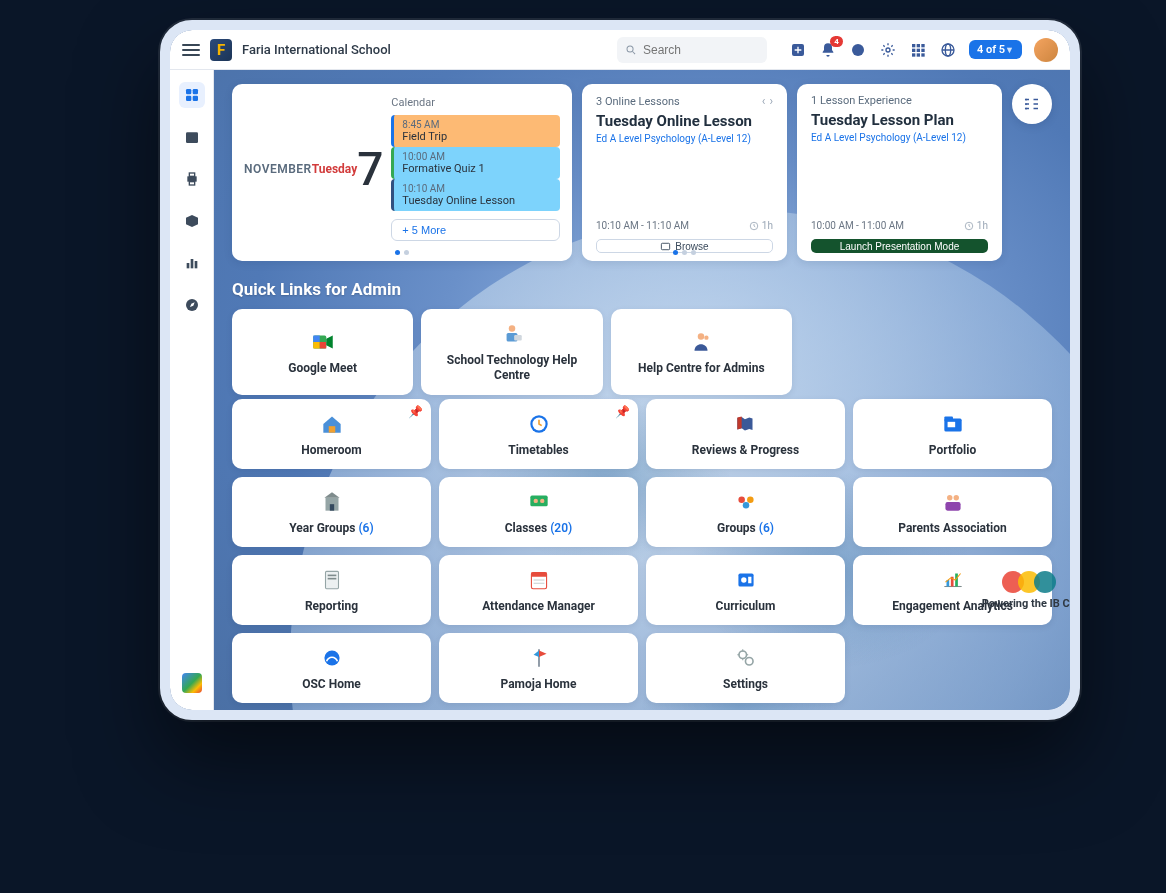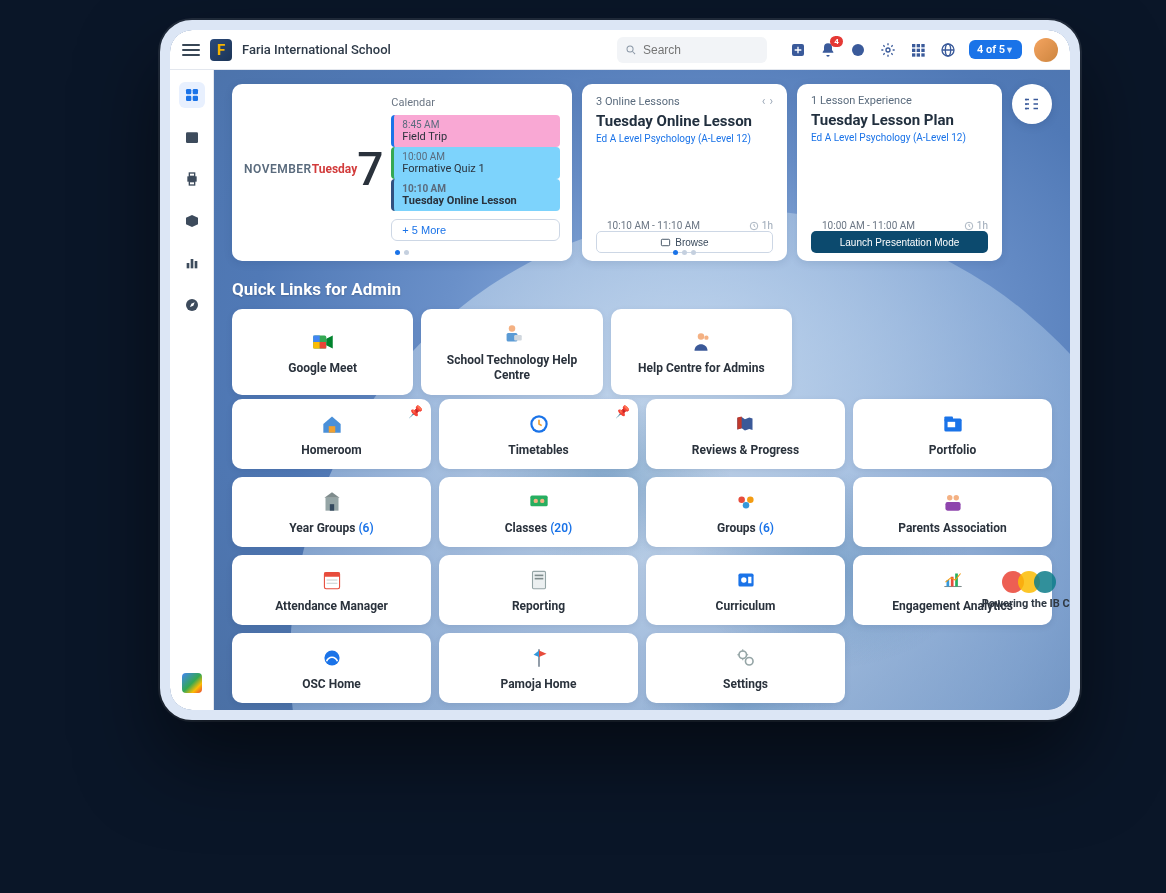--- a/index.html
+++ b/index.html
@@ -116,39 +116,39 @@
   .row1{display:flex;gap:10px;align-items:stretch;margin-bottom:18px;}
   .panel{background:#fff;border-radius:10px;box-shadow:0 2px 8px rgba(20,40,80,.12);}
   .cal-panel{flex:0 0 340px;display:flex;padding:12px;}
   .date-block{flex:0 0 120px;display:flex;flex-direction:row;align-items:center;justify-content:center;}
   .month{font-size:12px;color:#5a6b7d;letter-spacing:.5px;font-weight:600;}
   .dayname{font-size:12px;color:#d23c3c;font-weight:700;}
   .daynum{font-size:46px;font-weight:500;color:#2a323c;line-height:1;}
   .cal-list{flex:1;display:flex;flex-direction:column;gap:4px;padding-left:8px;}
   .cal-title{font-size:11px;color:#6b7684;margin-bottom:2px;}
   .ev{border-left:3px solid #888;background:#7dd3fc;border-radius:4px;padding:4px 8px;}
-  .ev.blue{border-color:#1a73e8;background:#f9a8d4;}
+  .ev.blue{border-color:#1a73e8;background:#fdba74;}
   .ev.green{border-color:#34a853;}
-  .ev.navy{border-color:#305080;font-weight:bold;}
+  .ev.navy{border-color:#305080;}
   .ev .t{font-size:10px;color:#5a6b7d;}
   .ev .l{font-size:11px;color:#2a323c;}
   .more-btn{margin-top:4px;border:1px solid #cdd7e5;border-radius:6px;padding:4px 10px;font-size:11px;color:#1a73e8;background:#fff;text-align:left;}
   .dots{display:flex;justify-content:center;gap:4px;margin-top:6px;position:absolute;bottom:6px;left:0;right:0;}
   .dots span{width:5px;height:5px;border-radius:50%;background:#c5d0df;}
   .dots span.on{background:#1a73e8;}
 
   .lesson-panel{flex:1;position:relative;padding:10px 14px 40px 14px;display:flex;flex-direction:column;}
   .lp-head{font-size:11px;color:#5a6b7d;display:flex;align-items:center;justify-content:space-between;margin-bottom:4px;}
   .chevs{color:#9aa7b6;font-size:12px;display:flex;gap:4px;}
   .lp-title{font-size:15px;font-weight:700;color:#22303f;margin-bottom:2px;}
   .lp-sub{font-size:10px;color:#1a73e8;line-height:1.3;}
-  .lp-foot{position:absolute;left:14px;right:14px;bottom:30px;display:flex;justify-content:space-between;font-size:10px;color:#6b7684;align-items:center;margin-left:11px;}
-  .lp-btn{position:absolute;left:14px;right:14px;bottom:8px;height:22px;border-radius:5px;font-size:10px;display:flex;align-items:center;justify-content:center;gap:4px;}
+  .lp-foot{position:absolute;left:14px;right:14px;bottom:30px;display:flex;justify-content:space-between;font-size:10px;color:#6b7684;align-items:center;}
+  .lp-btn{position:absolute;left:14px;right:14px;bottom:8px;height:14px;border-radius:5px;font-size:10px;display:flex;align-items:center;justify-content:center;gap:4px;}
   .lp-btn.light{background:#fff;border:1px solid #cdd7e5;color:#3a4a5c;}
-  .lp-btn.blue{background:#0c4a6e;color:#fff;border:none;text-align:center;}
+  .lp-btn.blue{background:#14532d;color:#fff;border:none;text-align:center;}
 
   .sort-btn{
     width:40px;height:40px;border-radius:50%;background:#fff;
     box-shadow:0 2px 8px rgba(20,40,80,.15);display:flex;align-items:center;justify-content:center;
     color:#3a5a9a;flex:0 0 40px;align-self:flex-start;
   }
 
   .ql-title{color:#fff;font-size:17px;font-weight:700;margin-bottom:10px;text-shadow:0 1px 2px rgba(0,0,0,.2);}
 
   .grid4{display:grid;grid-template-columns:repeat(4,1fr);gap:8px;}
@@ -512,39 +512,39 @@
                 <circle cx="18" cy="16" r="5" fill="#f4b183"></circle>
                 <circle cx="30" cy="16" r="5" fill="#f4b183"></circle>
                 <rect x="10" y="24" width="28" height="16" rx="4" fill="#8e44ad"></rect>
               </svg>
             </div>
             <div class="t-label">Parents Association</div>
           </div>
           <div class="tile">
             <div class="t-ico">
               <svg viewBox="0 0 48 48" width="26" height="26">
+                <rect x="12" y="8" width="24" height="32" rx="2" fill="#ecf0f1" stroke="#95a5a6" stroke-width="2"></rect>
+                <rect x="16" y="14" width="16" height="3" fill="#7f8c8d"></rect>
+                <rect x="16" y="20" width="16" height="3" fill="#7f8c8d"></rect>
+              </svg>
+            </div>
+            <div class="t-label">Reporting</div>
+          </div>
+          <div class="tile">
+            <div class="t-ico">
+              <svg viewBox="0 0 48 48" width="26" height="26">
                 <rect x="10" y="10" width="28" height="30" rx="3" fill="#fff" stroke="#e74c3c" stroke-width="2"></rect>
                 <rect x="10" y="10" width="28" height="8" fill="#e74c3c"></rect>
                 <g stroke="#95a5a6">
                   <line x1="14" y1="24" x2="34" y2="24"></line>
                   <line x1="14" y1="30" x2="34" y2="30"></line>
                 </g>
               </svg>
             </div>
             <div class="t-label">Attendance Manager</div>
-          </div>
-          <div class="tile">
-            <div class="t-ico">
-              <svg viewBox="0 0 48 48" width="26" height="26">
-                <rect x="12" y="8" width="24" height="32" rx="2" fill="#ecf0f1" stroke="#95a5a6" stroke-width="2"></rect>
-                <rect x="16" y="14" width="16" height="3" fill="#7f8c8d"></rect>
-                <rect x="16" y="20" width="16" height="3" fill="#7f8c8d"></rect>
-              </svg>
-            </div>
-            <div class="t-label">Reporting</div>
           </div>
           <div class="tile">
             <div class="t-ico">
               <svg viewBox="0 0 48 48" width="26" height="26">
                 <rect x="10" y="12" width="28" height="24" rx="3" fill="#1a73e8"></rect>
                 <circle cx="20" cy="24" r="5" fill="#fff"></circle>
                 <rect x="28" y="18" width="6" height="12" fill="#fff"></rect>
               </svg>
             </div>
             <div class="t-label">Curriculum</div>

